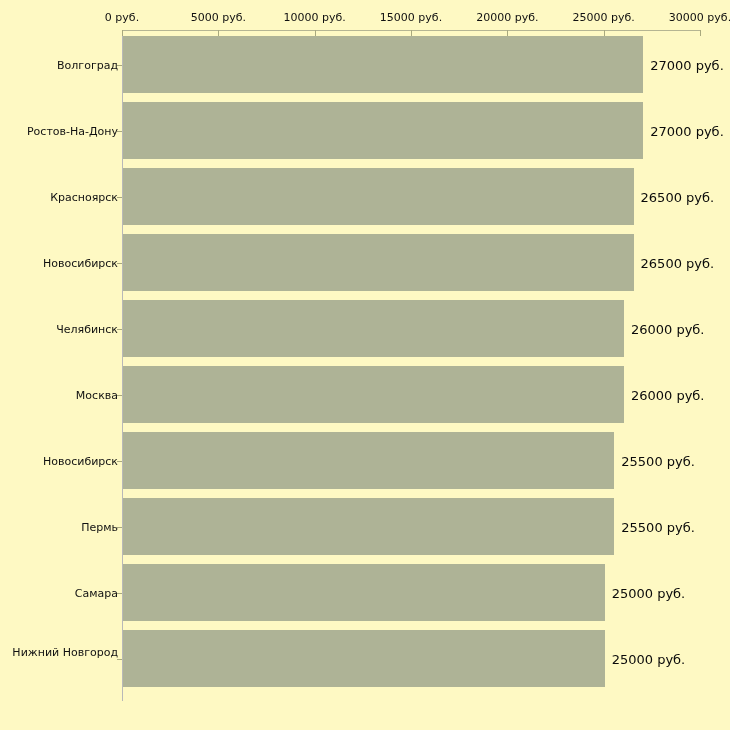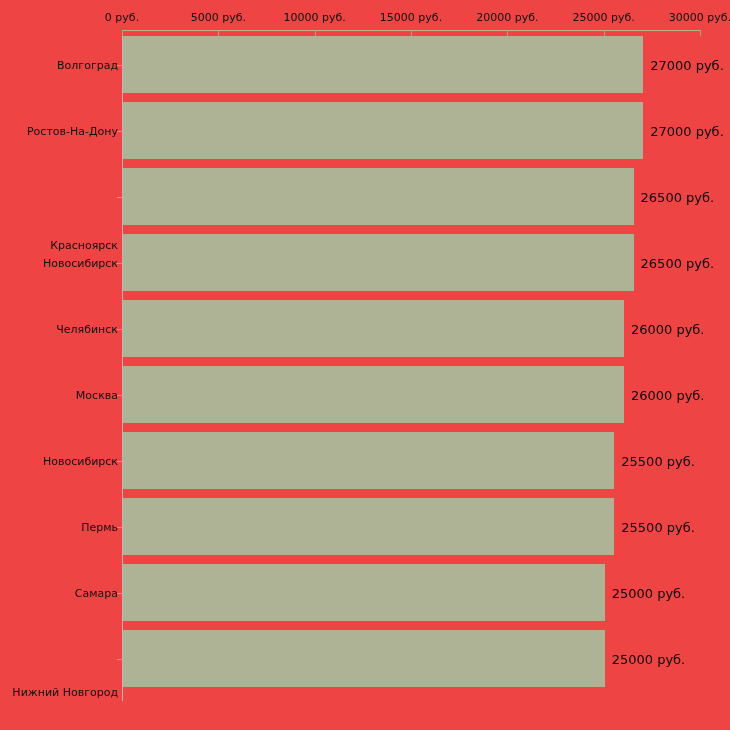--- a/index.html
+++ b/index.html
@@ -8,21 +8,21 @@
     background: #ffffff;
   }
   body {
     font-family: "DejaVu Sans", sans-serif;
     -webkit-font-smoothing: antialiased;
   }
   #chart-root {
     position: relative;
     width: 730px;
     height: 730px;
-    background: #ef4444;
+    background: #fef9c3;
     overflow: hidden;
   }
   
   .plot-area {
     position: absolute;
     left: 0;
     top: 0;
     width: 730px;
     height: 730px;
   }
@@ -114,35 +114,35 @@
         <div class="x-tick-label" style="left: 603.667px;">25000 руб.</div>
         <div class="x-tick" style="left: 700px;"></div>
         <div class="x-tick-label" style="left: 700px;">30000 руб.</div>
       </div>
     <div id="y-ticks-layer">
         <div class="y-tick" style="top: 65px;"></div>
         <div class="y-tick-label" style="top: 64.5px;">Волгоград</div>
         <div class="y-tick" style="top: 131px;"></div>
         <div class="y-tick-label" style="top: 130.5px;">Ростов-На-Дону</div>
         <div class="y-tick" style="top: 197px;"></div>
-        <div class="y-tick-label" style="top: 196.5px; margin-top: 48px;">Красноярск</div>
+        <div class="y-tick-label" style="top: 196.5px;">Красноярск</div>
         <div class="y-tick" style="top: 263px;"></div>
         <div class="y-tick-label" style="top: 262.5px;">Новосибирск</div>
         <div class="y-tick" style="top: 329px;"></div>
         <div class="y-tick-label" style="top: 329px;">Челябинск</div>
         <div class="y-tick" style="top: 395px;"></div>
         <div class="y-tick-label" style="top: 394.5px;">Москва</div>
         <div class="y-tick" style="top: 461px;"></div>
         <div class="y-tick-label" style="top: 460.5px;">Новосибирск</div>
         <div class="y-tick" style="top: 527px;"></div>
         <div class="y-tick-label" style="top: 526.5px;">Пермь</div>
         <div class="y-tick" style="top: 593px;"></div>
         <div class="y-tick-label" style="top: 592.5px;">Самара</div>
         <div class="y-tick" style="top: 659px;"></div>
-        <div class="y-tick-label" style="top: 692px;">Нижний Новгород</div>
+        <div class="y-tick-label" style="top: 652px;">Нижний Новгород</div>
       </div>
     <div id="bars-layer">
         <div class="bar" style="top: 36px; height: 57px; width: 520.2px; background: rgb(174, 179, 150);"></div>
         <div class="bar-value-label" style="left: 650.2px; top: 64.5px;">27000 руб.</div>
         <div class="bar" style="top: 102px; height: 57px; width: 520.2px; background: rgb(174, 179, 150);"></div>
         <div class="bar-value-label" style="left: 650.2px; top: 130.5px;">27000 руб.</div>
         <div class="bar" style="top: 168px; height: 57px; width: 510.567px; background: rgb(174, 179, 150);"></div>
         <div class="bar-value-label" style="left: 640.567px; top: 196.5px;">26500 руб.</div>
         <div class="bar" style="top: 234px; height: 57px; width: 510.567px; background: rgb(174, 179, 150);"></div>
         <div class="bar-value-label" style="left: 640.567px; top: 262.5px;">26500 руб.</div>

